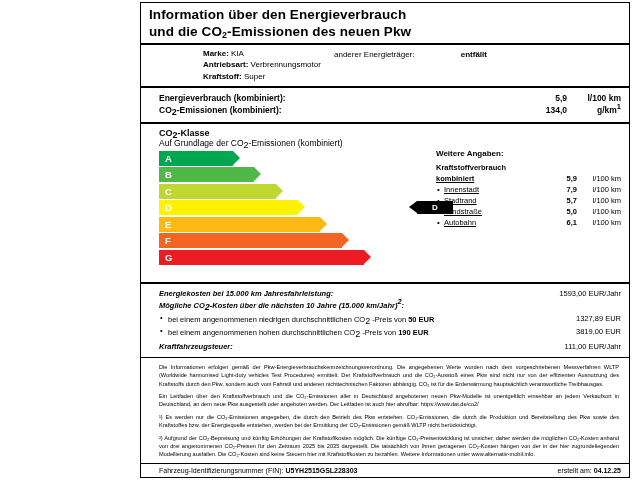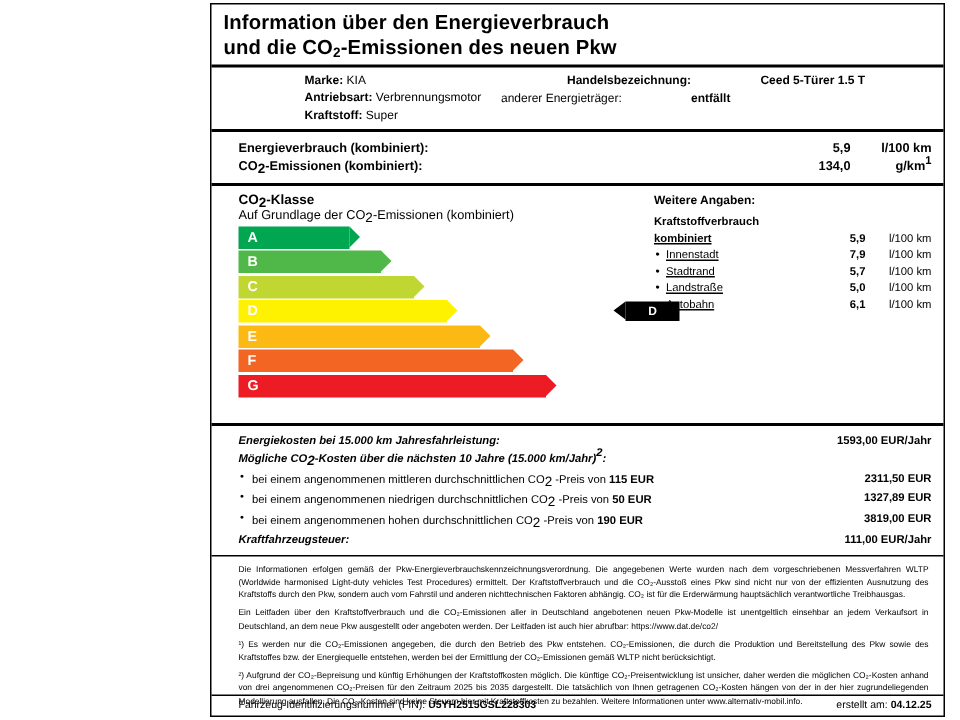--- a/index.html
+++ b/index.html
@@ -110,40 +110,40 @@
   }
 
   
   .detail{
     position:absolute;
     right:8px;top:4px;
     width:185px;
     font-size:7.5px;
     line-height:1.45;
   }
-  .detail .hd{font-weight:bold;font-size:8px;margin-bottom:4px;}
+  .detail .hd{font-weight:bold;font-size:8px;margin-bottom:4px;margin-top:20px;}
   .detail .sub{font-weight:bold;font-size:7.5px;}
   .detail .drow{display:flex;}
   .detail .dn{flex:1;text-decoration:underline;}
   .detail .dv{width:28px;text-align:right;font-weight:bold;}
   .detail .du{width:44px;text-align:right;}
   .detail .bullet{padding-left:8px;position:relative;}
   .detail .bullet:before{
     content:"•";position:absolute;left:1px;top:-1px;font-size:8px;
   }
 
   
   .costs{
     padding:4px 8px 5px 18px;
     font-size:7.5px;
     line-height:1.5;
   }
   .costs .r{display:flex;}
   .costs .l{flex:1;}
-  .costs .v{text-align:left;font-weight:bold;white-space:nowrap;}
+  .costs .v{text-align:left;font-weight:normal;white-space:nowrap;}
   .costs .b{font-weight:bold;font-style:italic;}
   .costs .li{padding-left:9px;position:relative;}
   .costs .li:before{content:"•";position:absolute;left:1px;top:-1px;}
 
   
   .legal{
     padding:5px 10px 4px 18px;
     font-size:5.6px;
     line-height:1.5;
     text-align:justify;
@@ -177,21 +177,20 @@
 
     <div class="hr2"></div>
 
     <div class="veh">
       <div class="col1">
         <div><b>Marke:</b> <span>KIA</span></div>
         <div><b>Antriebsart:</b> <span>Verbrennungsmotor</span></div>
         <div><b>Kraftstoff:</b> <span>Super</span></div>
       </div>
       <div class="col2">
-        <div><b>Handelsbezeichnung:</b> <b>Ceed 5-Türer 1.5 T</b></div>
         <div style="height:1px"></div>
         <div><span>anderer Energieträger:</span> <b>entfällt</b></div>
       </div>
     </div>
 
     <div class="hr2"></div>
 
     <div class="cons">
       <div class="row">
         <div class="lab">Energieverbrauch (kombiniert):</div>
@@ -272,24 +271,20 @@
     <div class="hr2"></div>
 
     <div class="costs">
       <div class="r">
         <div class="l b">Energiekosten bei 15.000 km Jahresfahrleistung:</div>
         <div class="v">1593,00 EUR/Jahr</div>
       </div>
       <div class="b"><span>Mögliche CO</span><sub>2</sub><span>-Kosten über die nächsten 10 Jahre (15.000 km/Jahr)</span><sup>2</sup><span>:</span></div>
       <div id="costlines">
           <div class="r">
-            <div class="l li">bei einem angenommenen mittleren durchschnittlichen CO<sub>2</sub> -Preis von <b>115 EUR</b></div>
-            <div class="v">2311,50 EUR</div>
-          </div>
-          <div class="r">
             <div class="l li">bei einem angenommenen niedrigen durchschnittlichen CO<sub>2</sub> -Preis von <b>50 EUR</b></div>
             <div class="v">1327,89 EUR</div>
           </div>
           <div class="r">
             <div class="l li">bei einem angenommenen hohen durchschnittlichen CO<sub>2</sub> -Preis von <b>190 EUR</b></div>
             <div class="v">3819,00 EUR</div>
           </div>
         </div>
       <div class="r" style="margin-top:1px">
         <div class="l b">Kraftfahrzeugsteuer:</div>

